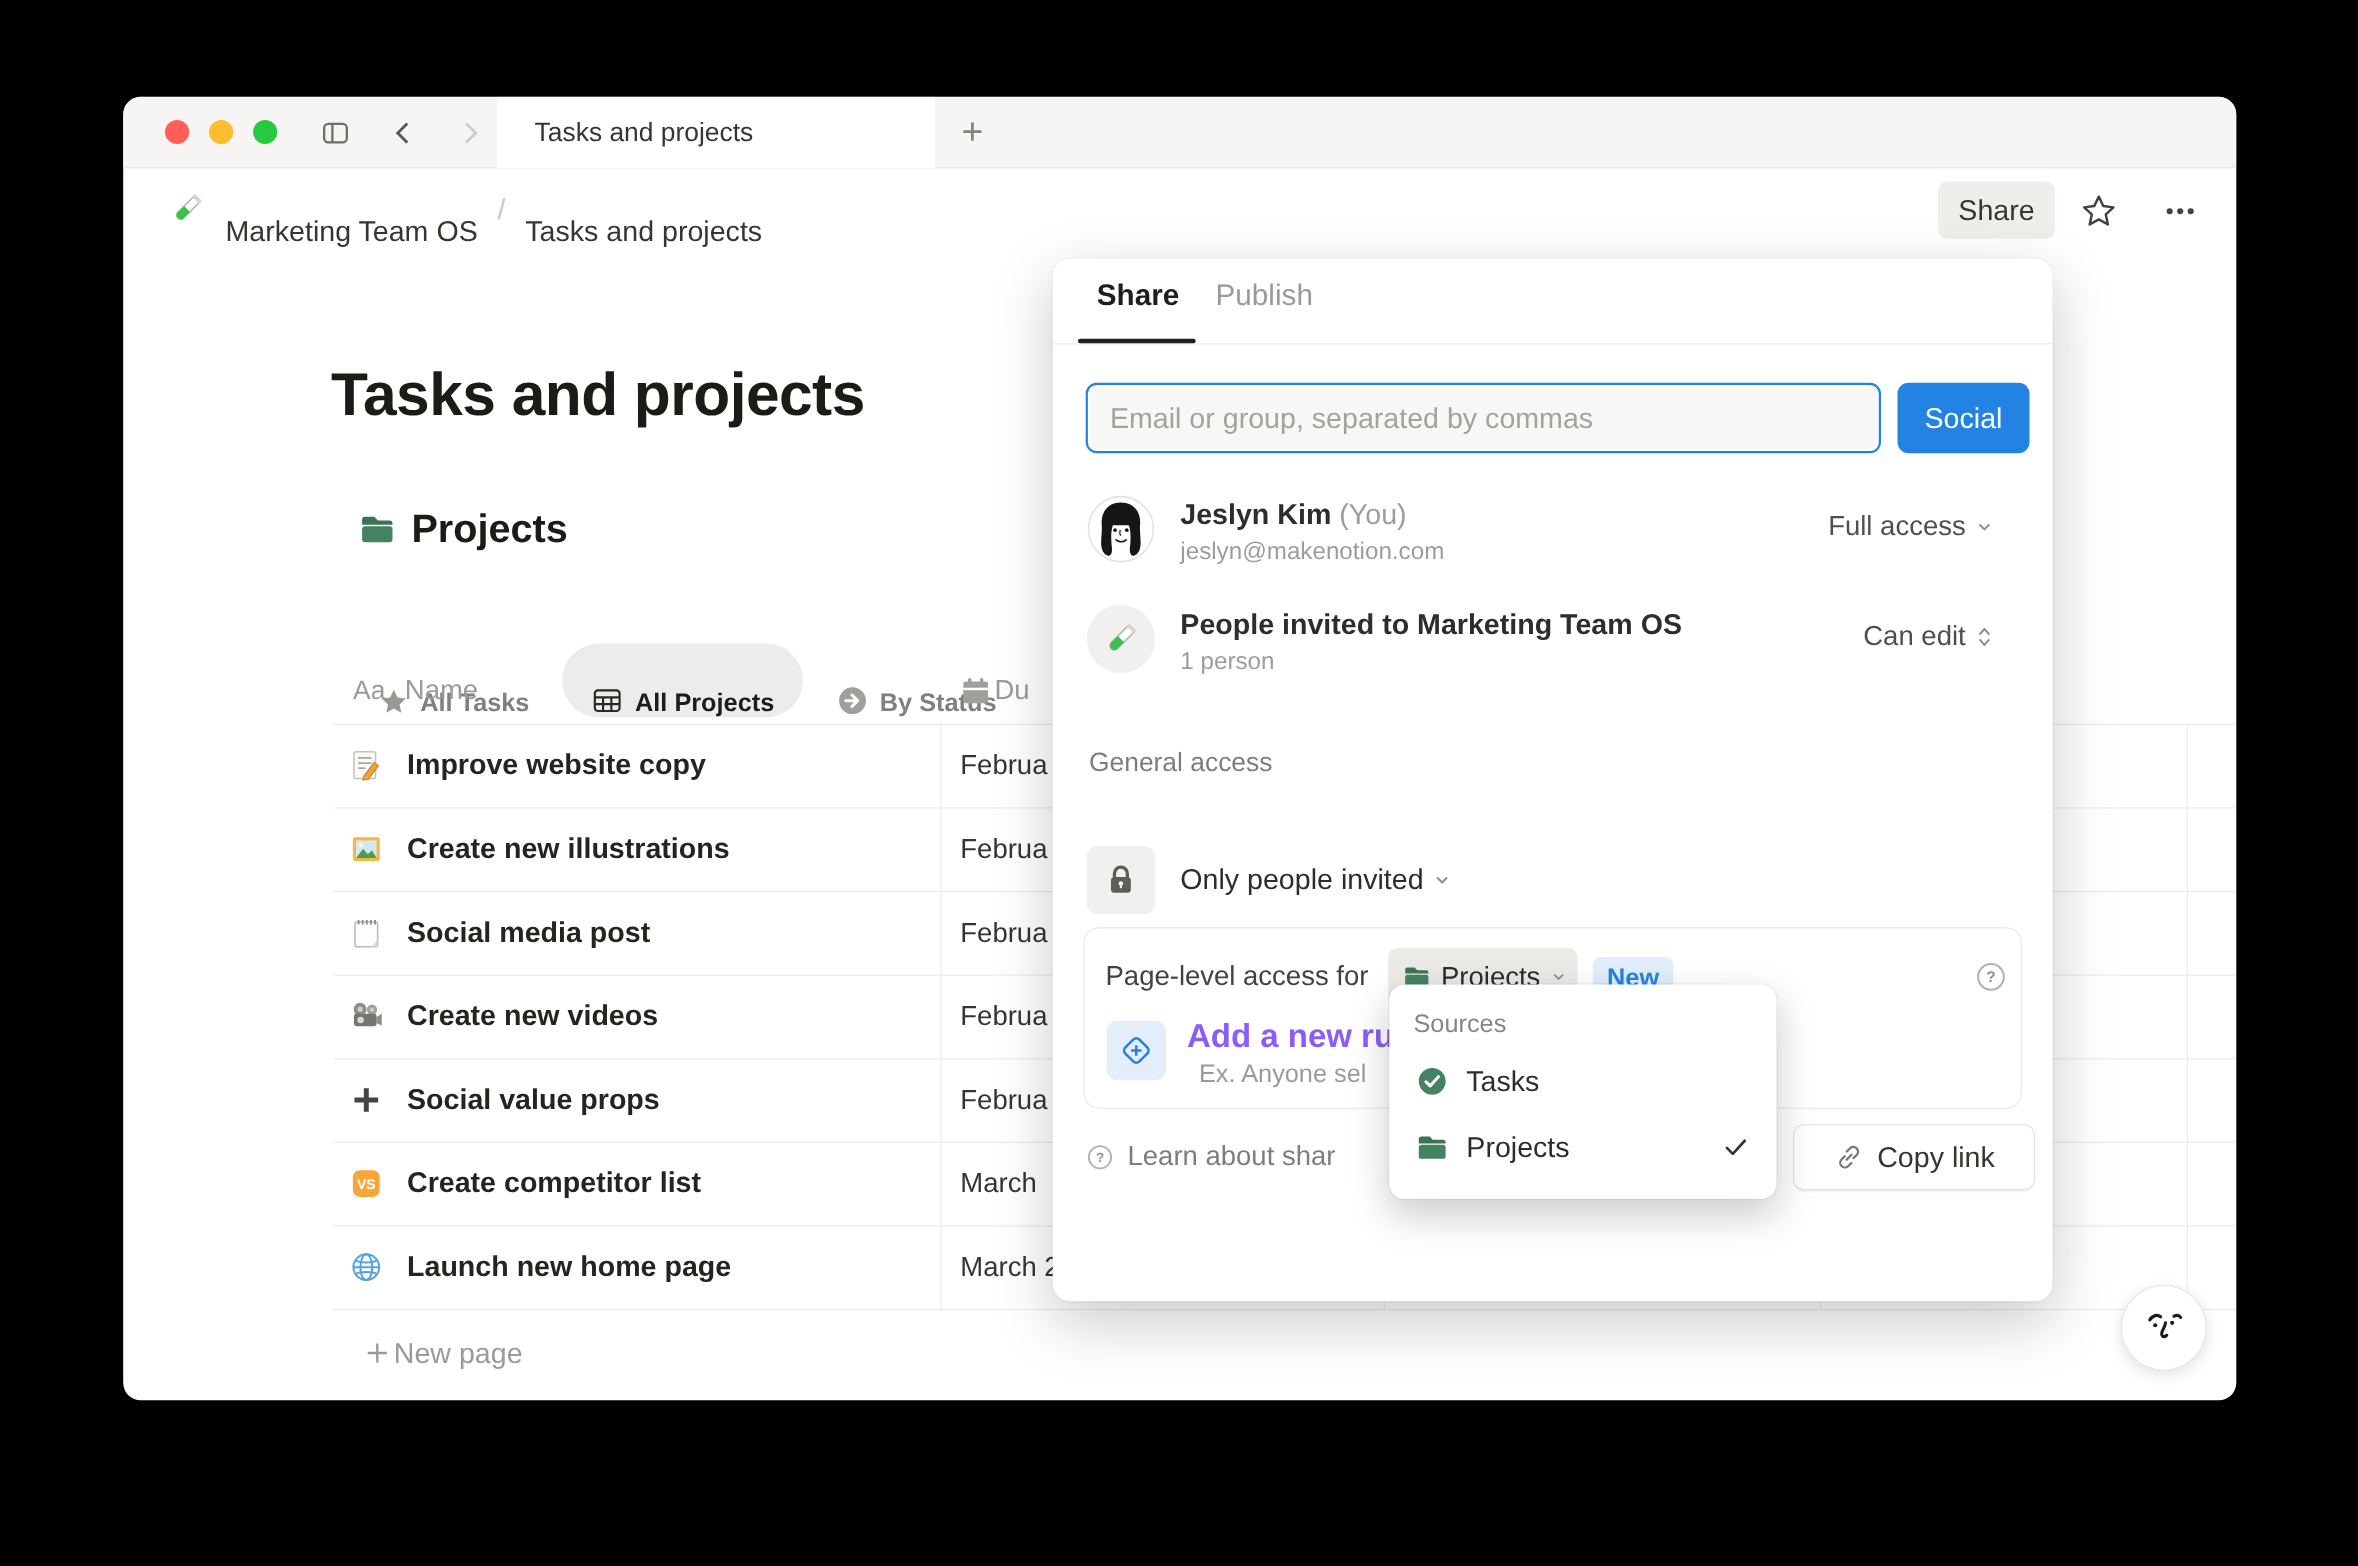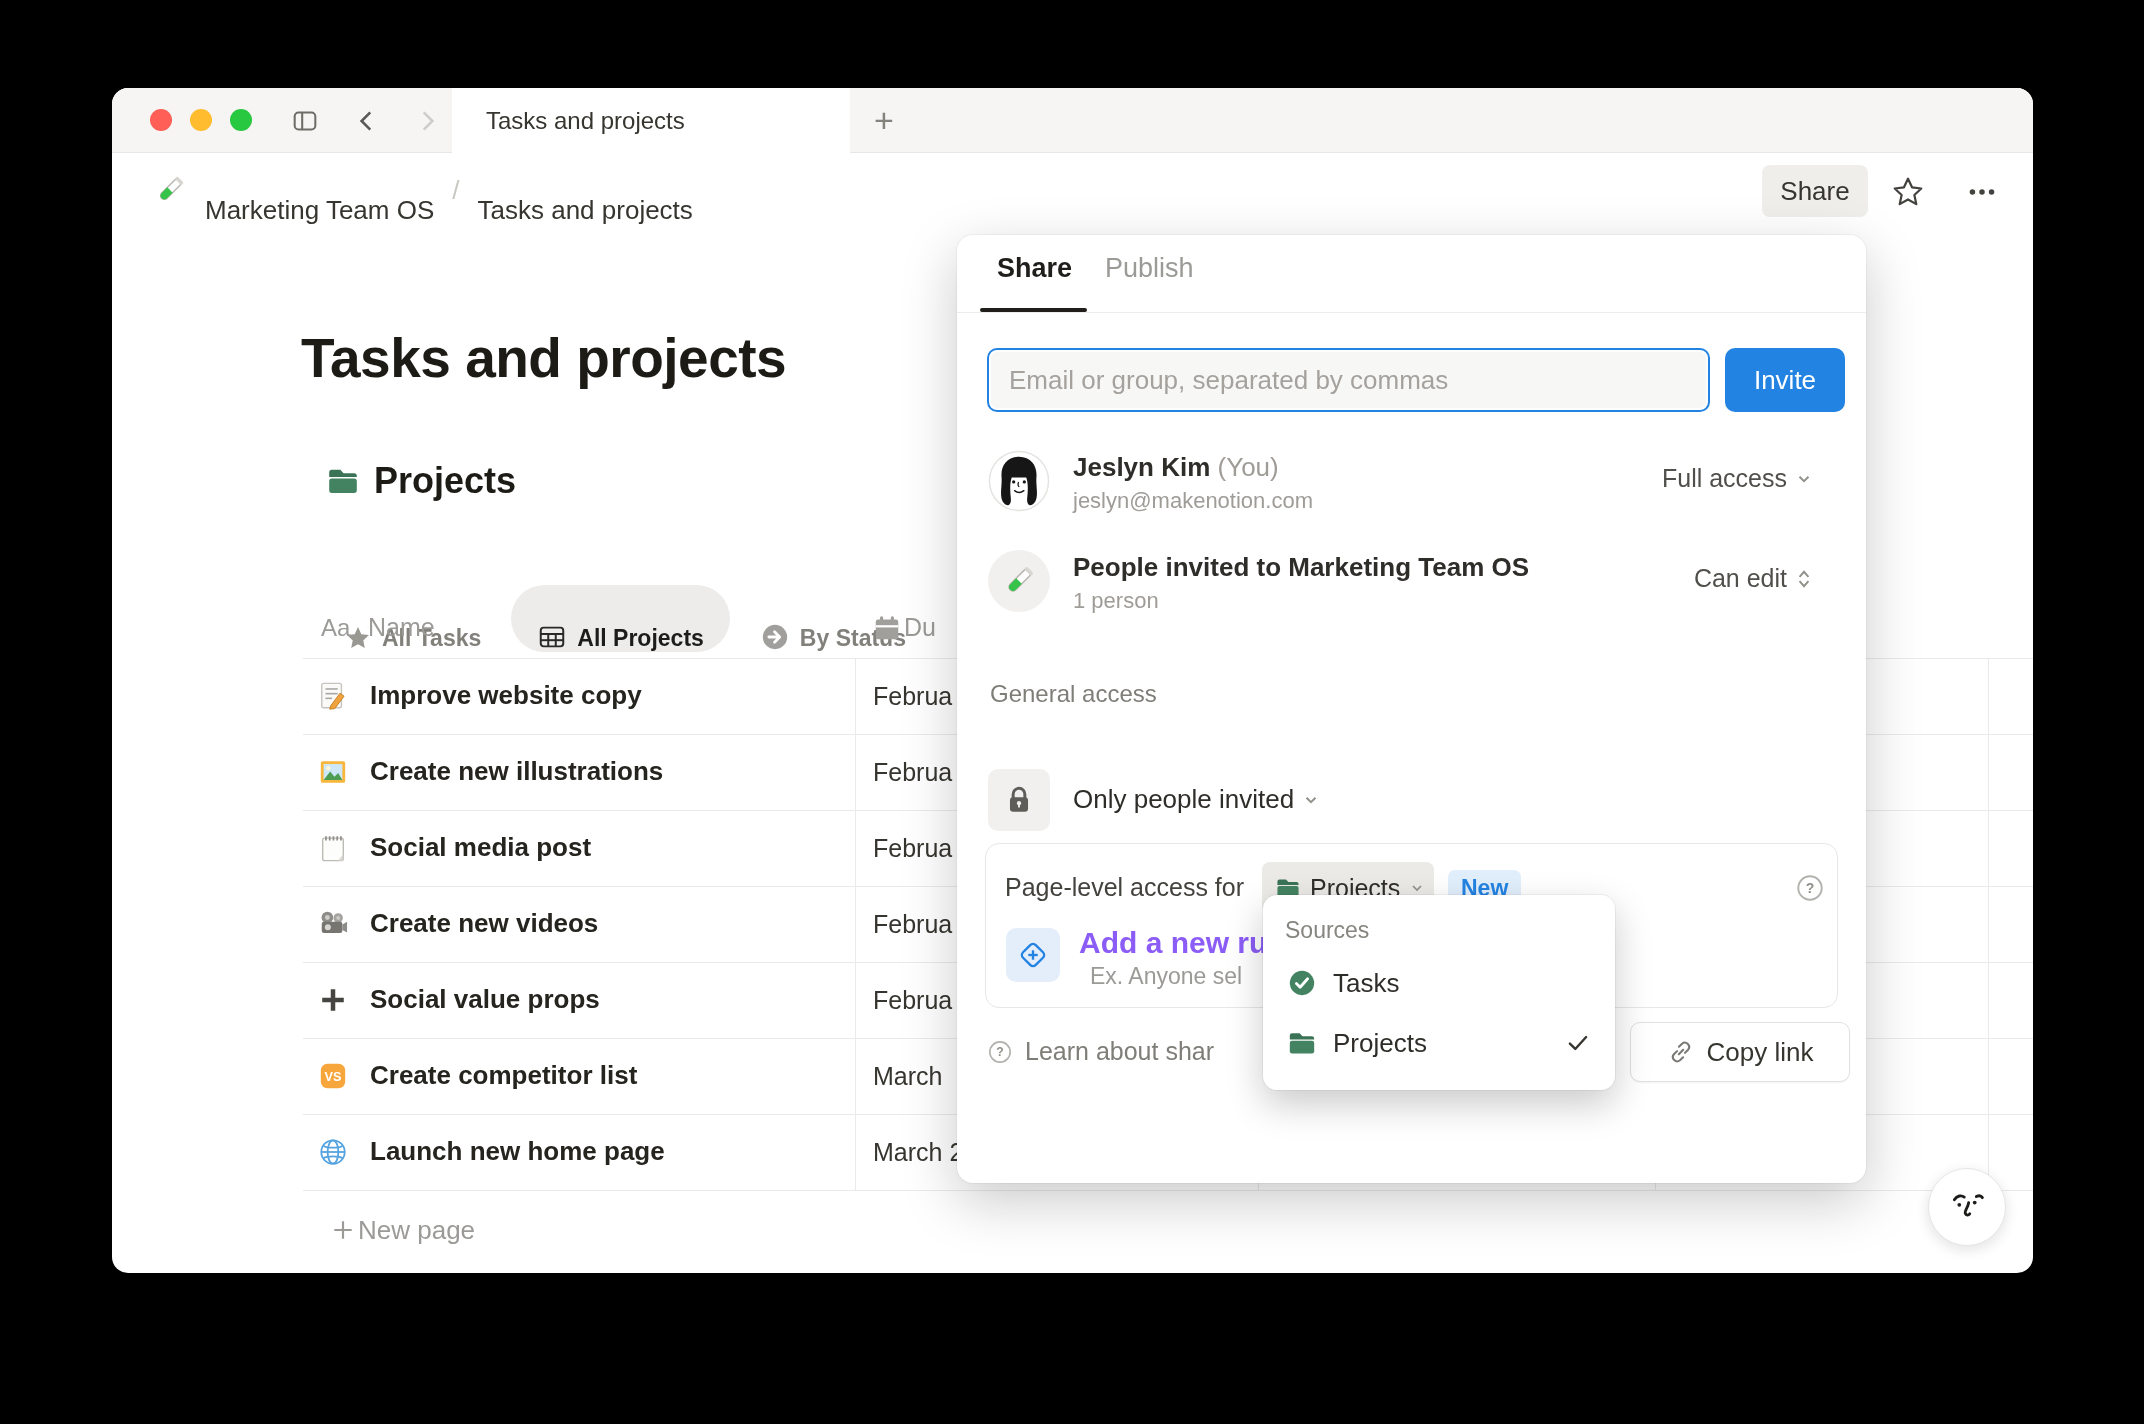--- a/index.html
+++ b/index.html
@@ -327,21 +327,21 @@
     <span>New page</span>
   </div>
 
   <div class="dialog">
     <div class="dlg-tab" style="left:40px;font-weight:700;color:#1f1e1b;">Share</div>
     <div class="dlg-tab" style="left:148px;color:#9b9a97;">Publish</div>
     <div class="dlg-div"></div>
     <div class="dlg-underline"></div>
 
     <input class="invite-input" type="text" placeholder="Email or group, separated by commas" style="">
-    <button class="invite-btn">Invite</button>
+    <button class="invite-btn">Social</button>
 
     <div class="m-row" style="top:215px;">
       <span class="m-ava">
         <svg width="62" height="62" viewBox="0 0 64 64">
             <circle cx="32" cy="32" r="30.5" fill="#fff" stroke="#e4e3e0" stroke-width="1.5"></circle>
             <path d="M32 7 C19 7 13 17 14 28 C14.8 38 11 49 16.5 55 C20.5 59 24.5 57 23.5 49 C22.7 42 22.5 34 24.5 28.5 H39.5 C41.5 34 41.3 42 40.5 49 C39.5 57 43.5 59 47.5 55 C53 49 49.2 38 50 28 C51 17 45 7 32 7 Z" fill="#161616"></path>
             <circle cx="26.5" cy="33" r="1.7" fill="#161616"></circle>
             <circle cx="37.5" cy="33" r="1.7" fill="#161616"></circle>
             <path d="M31.5 33 c-1 3 -1 4 .8 5" stroke="#161616" stroke-width="1.3" fill="none"></path>
             <path d="M27.5 42 c3 2.4 6.5 2.4 9.5 0" stroke="#161616" stroke-width="1.5" fill="none" stroke-linecap="round"></path>

